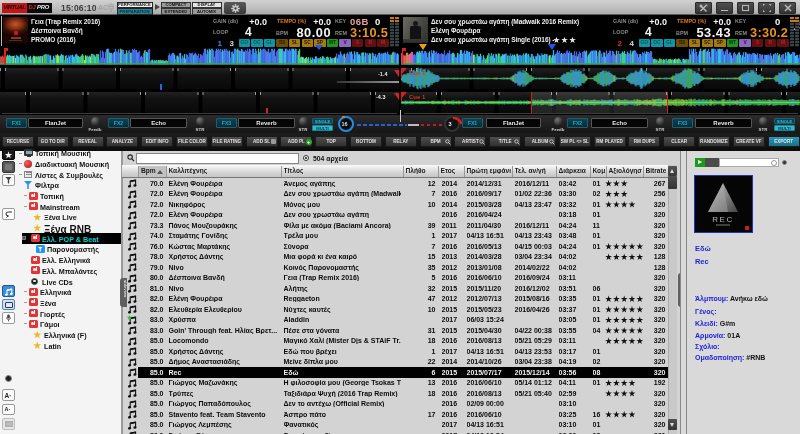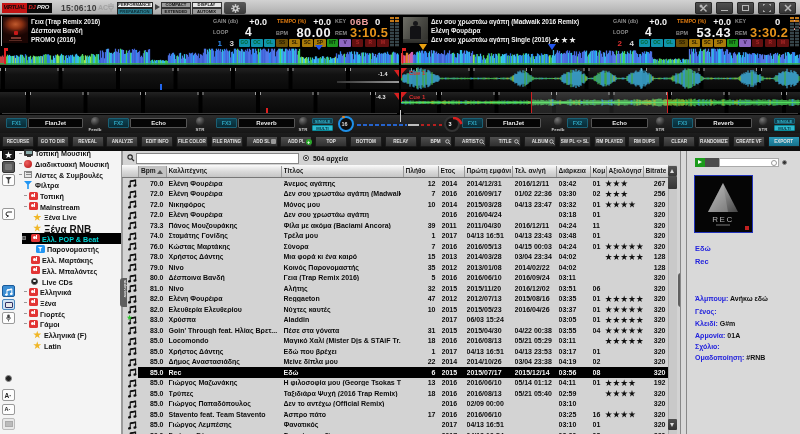--- a/index.html
+++ b/index.html
@@ -1338,21 +1338,21 @@
 <div class="abs" style="left:31px;top:234.3px;width:8.5px;height:8px;background:#e23535;border-radius:1.5px"></div>
 <div class="abs" style="left:33px;top:236.3px;width:3px;height:3px;background:#fff;border-radius:50%"></div>
 <div class="abs" style="left:35.5px;top:235.3px;width:1.2px;height:4px;background:#fff"></div>
 <div class="abs b" style="left:42px;top:234.7px;font-size:7.2px;color:#00d4d4;white-space:nowrap;">Ελλ. POP &amp; Beat</div>
 <div class="abs" style="left:36px;top:245.0px;width:8.5px;height:8px;background:#2196f3;border-radius:1.5px"></div>
 <div class="abs" style="left:37.5px;top:246.5px;width:5.5px;height:5px;background:#fff;clip-path:polygon(0 0,100% 0,60% 45%,60% 100%,40% 100%,40% 45%)"></div>
 <div class="abs b" style="left:47px;top:245.4px;font-size:7.2px;color:#111;white-space:nowrap;">Παρονομαστής</div>
 <div class="abs" style="left:31px;top:255.7px;width:8.5px;height:8px;background:#e23535;border-radius:1.5px"></div>
 <div class="abs" style="left:33px;top:257.7px;width:3px;height:3px;background:#fff;border-radius:50%"></div>
 <div class="abs" style="left:35.5px;top:256.7px;width:1.2px;height:4px;background:#fff"></div>
-<div class="abs b" style="left:42px;top:256.1px;font-size:7.2px;color:#111;white-space:nowrap;">Ελλ. Μαρτάκης</div>
+<div class="abs b" style="left:42px;top:256.1px;font-size:7.2px;color:#111;white-space:nowrap;">Ελλ. Ελληνικά</div>
 <div class="abs" style="left:31px;top:266.4px;width:8.5px;height:8px;background:#e23535;border-radius:1.5px"></div>
 <div class="abs" style="left:33px;top:268.4px;width:3px;height:3px;background:#fff;border-radius:50%"></div>
 <div class="abs" style="left:35.5px;top:267.4px;width:1.2px;height:4px;background:#fff"></div>
 <div class="abs b" style="left:42px;top:266.8px;font-size:7.2px;color:#111;white-space:nowrap;">Ελλ. Μπαλάντες</div>
 <div class="abs" style="left:31px;top:277.6px;width:7px;height:7px;border-radius:50%;background:#1a1a1a;border:0.5px solid #555"></div>
 <div class="abs" style="left:33.4px;top:280.0px;width:2.2px;height:2.2px;border-radius:50%;background:#eee"></div>
 <div class="abs b" style="left:42px;top:277.5px;font-size:7.2px;color:#111;white-space:nowrap;">Live CDs</div>
 <div class="abs" style="left:29px;top:287.7px;width:8.5px;height:8px;background:#e23535;border-radius:1.5px"></div>
 <div class="abs" style="left:31px;top:289.7px;width:3px;height:3px;background:#fff;border-radius:50%"></div>
 <div class="abs" style="left:33.5px;top:288.7px;width:1.2px;height:4px;background:#fff"></div>

